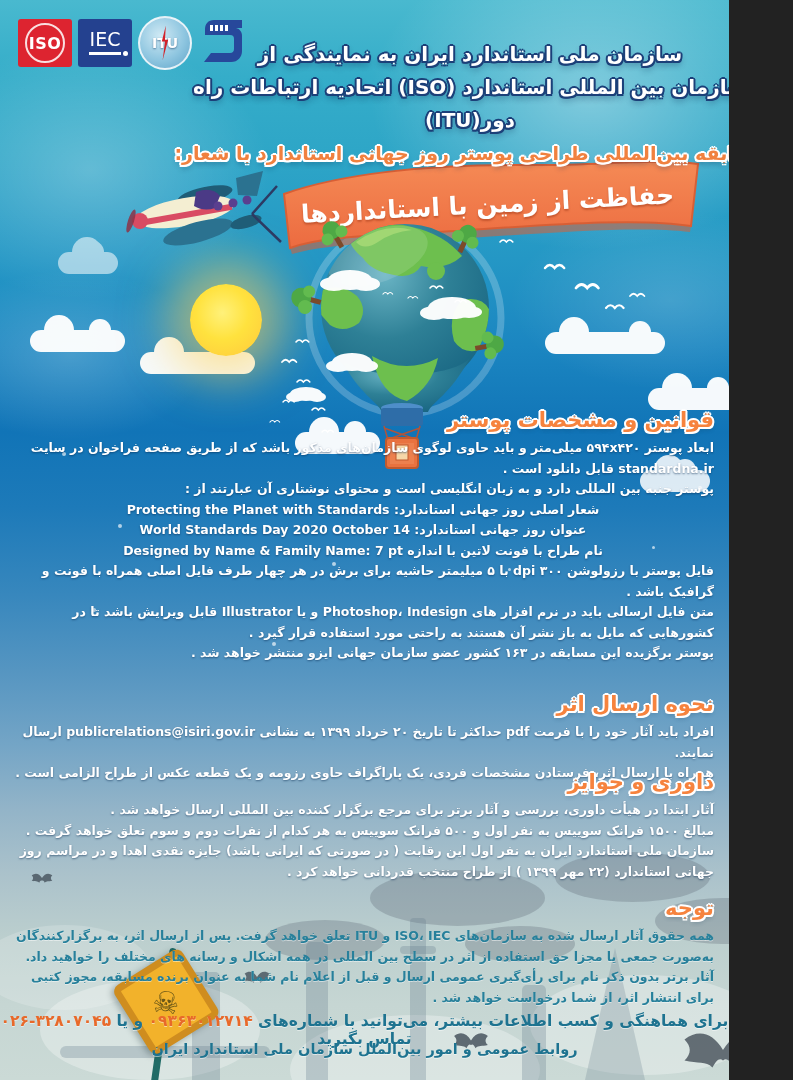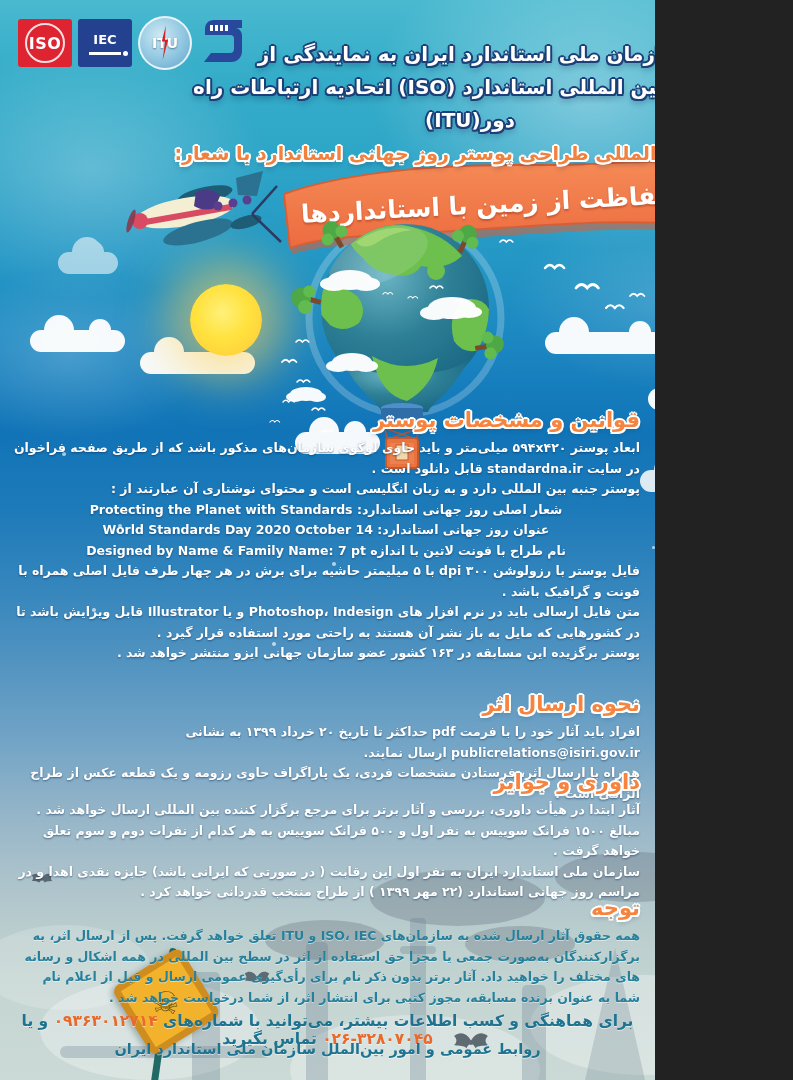--- a/index.html
+++ b/index.html
@@ -1,17 +1,17 @@
 <!DOCTYPE html>
 <html lang="fa"><head>
 <meta charset="utf-8">
 <style>
   html,body{margin:0;padding:0;background:#222;}
   .poster{
-    position:relative;width:655px;height:1080px;overflow:hidden;
+    position:relative;width:729px;height:1080px;overflow:hidden;
     font-family:"DejaVu Sans",sans-serif;
     background:linear-gradient(180deg,
       #49b9cf 0%, #35adc9 7%, #2ea6c7 14%, #2497c5 24%,
       #1b86c1 32%, #1174b7 40%, #1d7ab9 47%, #3787bd 55%,
       #5595c1 62%, #74a5c6 69%, #93b4c8 75%, #abc2cb 81%,
       #bccfce 87%, #c6d6d3 93%, #cbdad6 100%);
   }
   .deco,.deco *{pointer-events:none;}
   
   .patch{position:absolute;border-radius:50%;}
@@ -34,21 +34,21 @@
   .smoke{position:absolute;background:rgba(92,104,116,.30);border-radius:50%;}
   .struct{position:absolute;background:rgba(104,126,142,.30);}
   .pylon{position:absolute;width:0;height:0;border-left:30px solid transparent;border-right:30px solid transparent;border-bottom:132px solid rgba(104,126,142,.26);}
   
   .logos{position:absolute;left:18px;top:16px;display:flex;align-items:center;gap:6px;z-index:6;}
   .logo{position:relative;}
   .logo-iso{width:54px;height:48px;background:#dd2430;border-radius:3px;display:flex;align-items:center;justify-content:center;}
   .iso-ring{position:absolute;width:36px;height:36px;border:2px solid rgba(255,255,255,.85);border-radius:50%;}
   .iso-txt{position:relative;color:#fff;font-weight:bold;font-size:16px;letter-spacing:.5px;}
   .logo-iec{width:54px;height:48px;background:#24418f;border-radius:3px;display:flex;flex-direction:column;align-items:center;justify-content:center;}
-  .iec-txt{color:#fff;font-weight:bold;font-size:13px;line-height:17px;}
+  .iec-txt{color:#fff;font-weight:normal;font-size:19px;line-height:17px;}
   .iec-line{margin-top:4px;width:32px;height:3px;background:#fff;position:relative;}
   .iec-line::after{content:"";position:absolute;right:-7px;top:-1px;width:5px;height:5px;border-radius:50%;background:#fff;}
   .logo-itu{width:50px;height:50px;border-radius:50%;
     background:radial-gradient(circle at 40% 35%, #cfe9f4 0%, #8fc6e0 55%, #5ea3c8 100%);
     border:2px solid rgba(255,255,255,.8);display:flex;align-items:center;justify-content:center;position:relative;overflow:hidden;}
   .itu-txt{color:#fff;font-weight:bold;font-size:14px;text-shadow:0 1px 2px rgba(20,60,100,.6);position:relative;z-index:1;}
   .itu-bolt{position:absolute;left:21px;top:4px;width:8px;height:42px;z-index:2;}
   
   .hdr{position:absolute;left:150px;top:38px;width:640px;text-align:center;direction:rtl;z-index:6;}
   .hdr-line{font-weight:bold;font-size:20px;line-height:33px;color:#fff;

